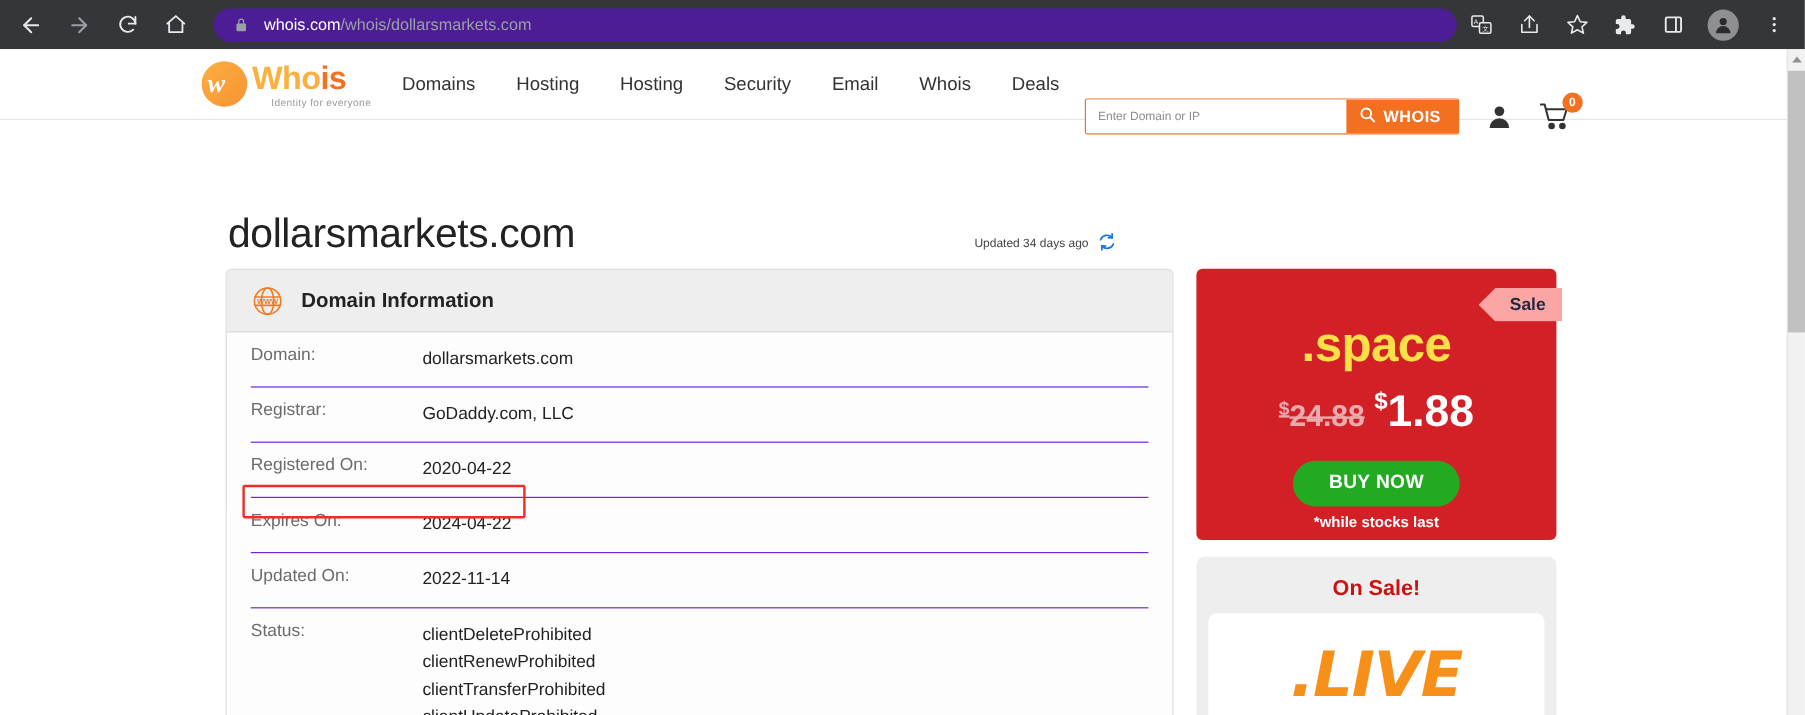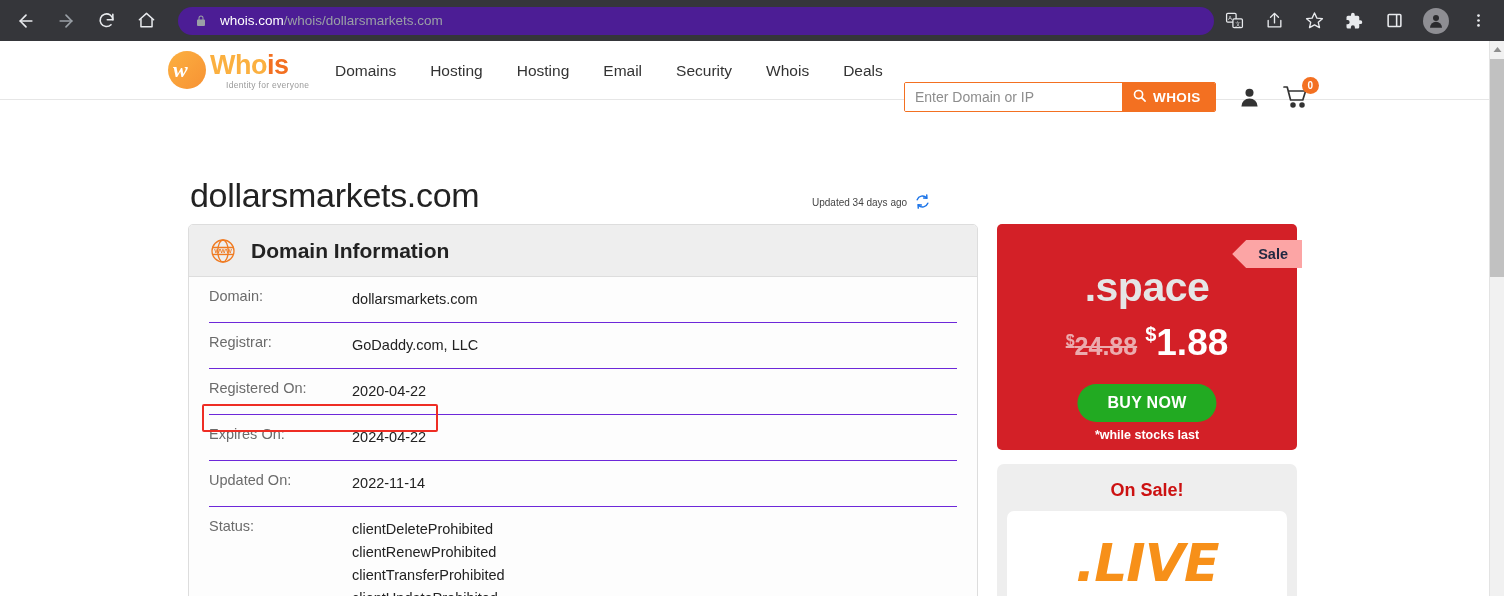--- a/index.html
+++ b/index.html
@@ -94,21 +94,21 @@
   }
 
   .search-wrap {
     position: absolute; left: 904px; top: 56px;
     transform: translateY(-50%);
     display: flex; align-items: center;
   }
   .search-box { display: flex; height: 30px; border: 1px solid #f37021; border-radius: 2px; overflow: hidden; }
   .search-box input {
     width: 217px; height: 28px; border: none; outline: none;
-    padding: 0 10px; font-size: 14px; color: #444;
+    padding: 0 10px; font-size: 10px; color: #444;
     font-family: "Liberation Sans", sans-serif;
   }
   .search-box input::placeholder { color: #8d8d8d; }
   .whois-btn {
     background: #f37021; border: none; color: #fff;
     font-size: 13.5px; font-weight: bold; letter-spacing: 0.4px;
     padding: 0 14px 0 10px; display:flex; align-items:center; gap:6px;
     cursor: pointer; font-family: "Liberation Sans", sans-serif;
   }
   .hdr-icon { margin-left: 22px; position: relative; display:flex; align-items:center; }
@@ -136,21 +136,21 @@
     position: absolute; left: 188px; top: 124px;
     width: 790px; height: 460px;
     border: 1px solid #ddd; border-radius: 5px;
     background: #fdfdfd; overflow: hidden;
   }
   .card-head {
     height: 52px; background: #eeeeee; border-bottom: 1px solid #ddd;
     display: flex; align-items: center; padding-left: 20px; gap: 14px;
   }
   .www-icon { width: 28px; height: 28px; }
-  .card-head h2 { font-size: 21px; font-weight: bold; color: #222; }
+  .card-head h2 { font-size: 17px; font-weight: bold; color: #222; }
 
   .rows { padding: 0 20px; }
   .row {
     display: flex; border-bottom: 1px solid #6d28d9;
     padding: 11px 0 11px 0;
     font-size: 14.5px;
   }
   .row:last-child { border-bottom: none; }
   .row .k { width: 143px; flex: none; color: #6b6b6b; }
   .row .v { color: #222; }
@@ -177,21 +177,21 @@
     padding: 0 14px 0 26px;
     font-size: 14.5px; font-weight: bold; color: #1e2740;
     clip-path: polygon(14px 0, 100% 0, 100% 100%, 14px 100%, 0 50%);
   }
   .ribbon::after {
     content: ""; position: absolute; right: 0; bottom: -6px;
     border-left: 5px solid #b4182a; border-bottom: 6px solid transparent;
   }
   .tld-name {
     position: absolute; left: 0; right: 0; top: 40px;
-    text-align: center; color: #e5e5e5;
+    text-align: center; color: #fde047;
     font-size: 41px; font-weight: bold; letter-spacing: -0.5px;
   }
   .price-line {
     position: absolute; left: 0; right: 0; top: 98px;
     display: flex; align-items: baseline; justify-content: center; gap: 8px;
     color: #fff;
   }
   .old-price {
     font-size: 25px; font-weight: bold; color: #f0c4c6;
     text-decoration: line-through; opacity: 0.85;
@@ -343,22 +343,22 @@
         <span class="swoosh">w</span>
       </div>
       <div class="logo-text"><span>Who</span><span class="is">is</span></div>
       <div class="logo-tag">Identity for everyone</div>
     </div>
 
     <nav class="nav">
       <a href="#">Domains</a>
       <a href="#">Hosting</a>
       <a href="#">Hosting</a>
+      <a href="#">Security</a>
       <a href="#">Email</a>
-      <a href="#">Security</a>
       <a href="#">Whois</a>
       <a href="#">Deals</a>
     </nav>
 
     <div class="search-wrap">
       <div class="search-box">
         <input type="text" placeholder="Enter Domain or IP" style="">
         <button class="whois-btn">
           <span>
             <svg width="15" height="15" viewBox="0 0 24 24" fill="none" stroke="#fff" stroke-width="2.6" stroke-linecap="round">

